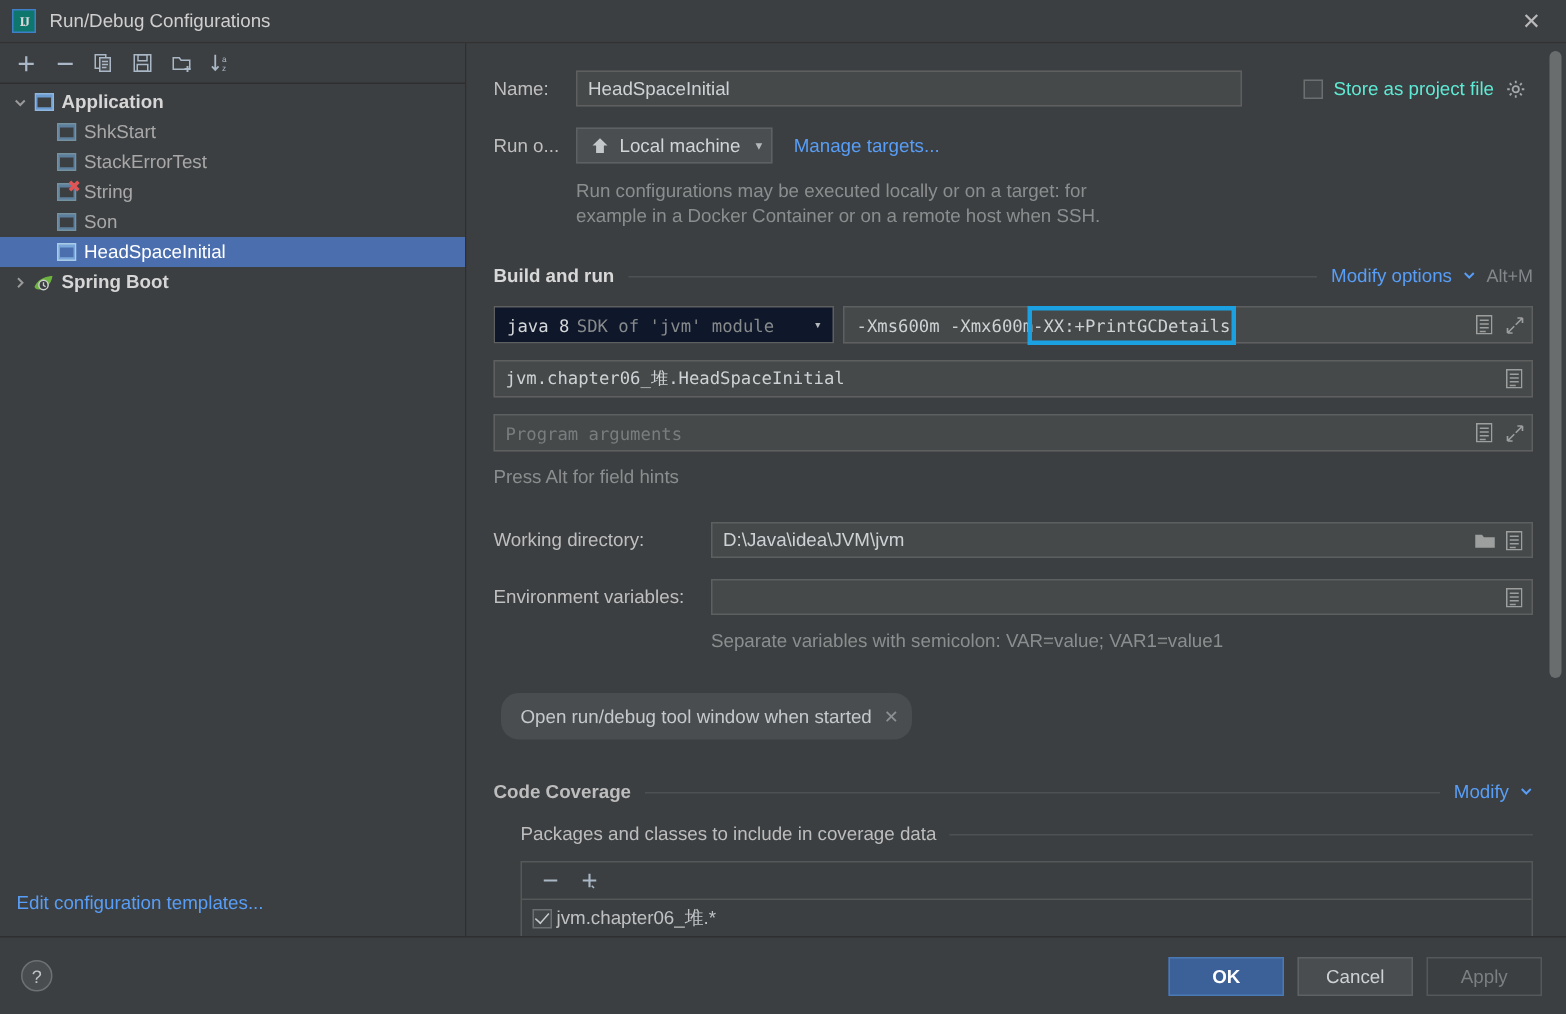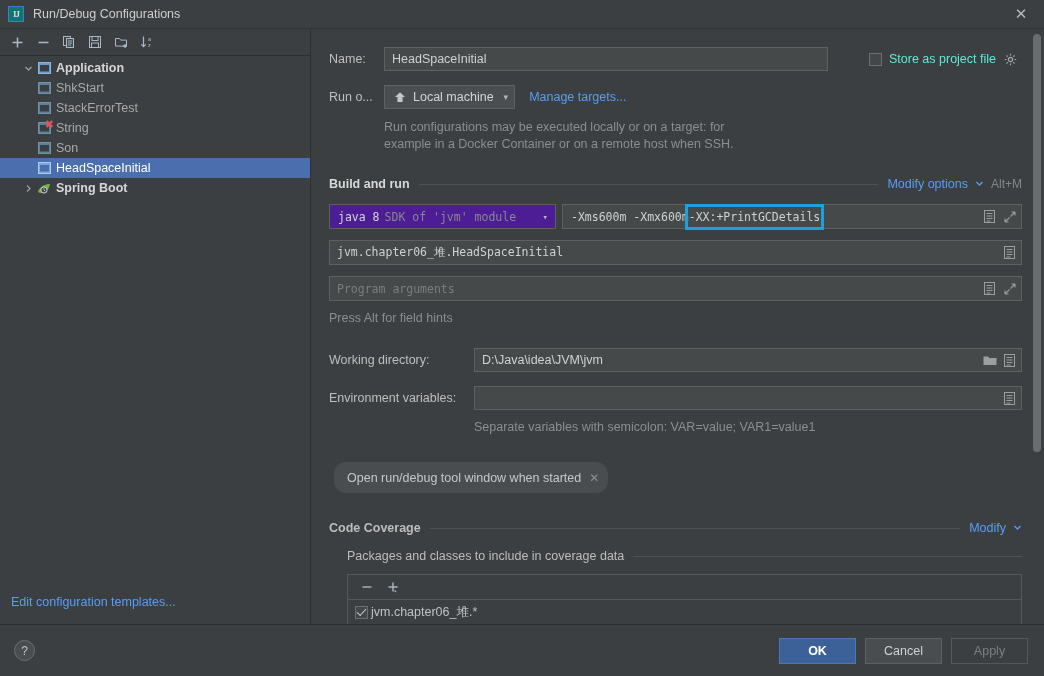--- a/index.html
+++ b/index.html
@@ -94,21 +94,21 @@
 
   .tree {
     flex: 1 1 auto;
     overflow: hidden;
     padding-top: 2px;
   }
   .tree-row {
     height: 20px;
     display: flex;
     align-items: center;
-    padding-left: 21px;
+    padding-left: 6px;
     cursor: default;
     white-space: nowrap;
   }
   .tree-row.selected { background: #4b6eaf; }
   .tree-row.selected .tree-label { color: #ffffff; }
   .twisty {
     width: 15px; flex: 0 0 15px;
     display: flex; align-items: center; justify-content: center;
     color: #9a9a9a;
   }
@@ -263,21 +263,21 @@
     margin: 0 9px;
   }
   .section-right { display: flex; align-items: center; gap: 7px; white-space: nowrap; }
   .shortcut { color: #83868a; font-size: 12px; }
 
   
   .br-row { display: flex; align-items: center; gap: 0; margin-bottom: 11px; }
   .sdk-combo {
     width: 227px; flex: 0 0 227px;
     height: 25px;
-    background: #4c1d95;
+    background: #0f172a;
     border: 1px solid #5e6060;
     display: flex; align-items: center;
     padding: 0 7px 0 8px;
     cursor: default;
   }
   .sdk-main { color: #d4d7d9; }
   .sdk-sub { color: #878a8b; margin-left: 5px; }
   .sdk-chev { margin-left: auto; color: #b5b8ba; font-size: 9px; }
 
   .vm-field {

